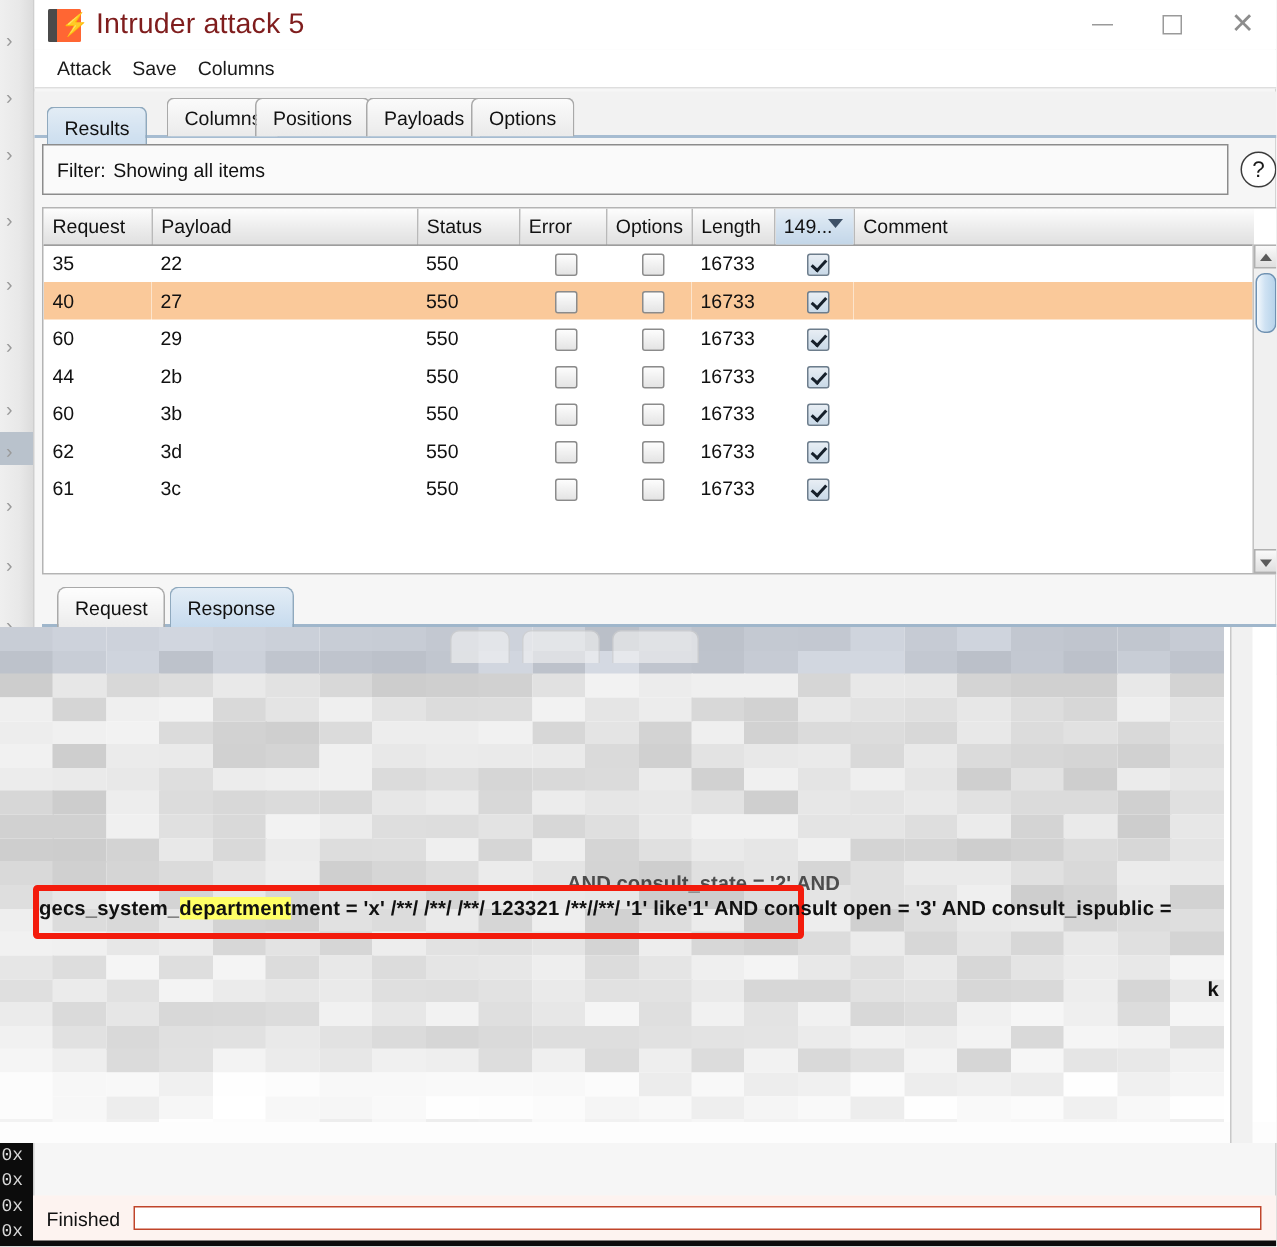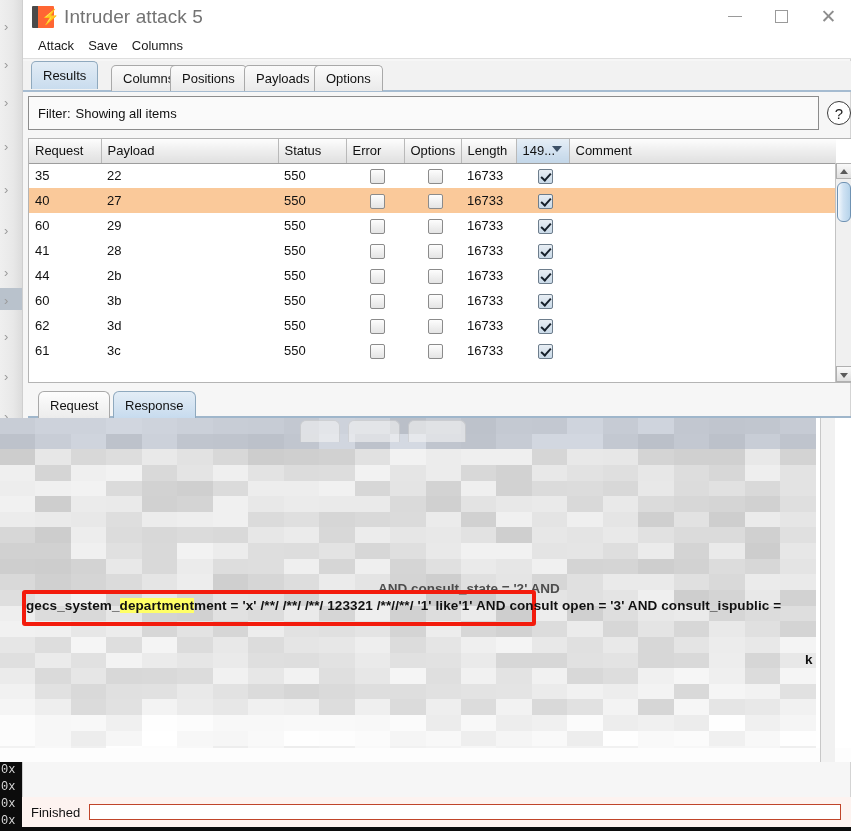--- a/index.html
+++ b/index.html
@@ -91,21 +91,21 @@
     width: 10px; height: 16px;
     color: #ffffff;
     font-size: 15px;
     line-height: 15px;
     font-weight: bold;
     text-align: center;
   }
   .win-title {
     margin-left: 10px;
     font-size: 19px;
-    color: #737373;
+    color: #7f1d1d;
     font-weight: normal;
     letter-spacing: 0.1px;
   }
   .win-ctrls {
     position: absolute; right: 0; top: 0;
     height: 33px;
     display: flex; align-items: center;
   }
   .win-btn {
     width: 47px; height: 33px;
@@ -154,21 +154,21 @@
     display: flex; align-items: center;
     font-size: 13px; color: #111;
     background: linear-gradient(to bottom, #fbfbfb, #eaeaea);
     border: 1px solid #a9a9a9;
     border-bottom: none;
     border-radius: 5px 5px 0 0;
   }
   .tab.active {
     background: linear-gradient(to bottom, #e2ecf5, #c9dcee);
     border-color: #8fa9be;
-    top: 0; height: 28px;
+    top: 10px; height: 28px;
     font-weight: normal;
   }
 
   
   .filterbar {
     position: absolute; left: 5px; top: 96px;
     width: 791px; height: 34px;
     background: #fafafa;
     border: 1px solid #8c8c8c;
     display: flex; align-items: center;
@@ -519,30 +519,20 @@
               <td>550</td>
               <td class="center"><span class="cb"></span></td>
               <td class="center"><span class="cb"></span></td>
               <td>16733</td>
               <td class="center"><span class="cb checked"></span></td>
               <td></td>
             </tr>
             <tr>
               <td>60</td>
               <td>29</td>
-              <td>550</td>
-              <td class="center"><span class="cb"></span></td>
-              <td class="center"><span class="cb"></span></td>
-              <td>16733</td>
-              <td class="center"><span class="cb checked"></span></td>
-              <td></td>
-            </tr>
-            <tr>
-              <td>41</td>
-              <td>28</td>
               <td>550</td>
               <td class="center"><span class="cb"></span></td>
               <td class="center"><span class="cb"></span></td>
               <td>16733</td>
               <td class="center"><span class="cb checked"></span></td>
               <td></td>
             </tr>
             <tr>
               <td>44</td>
               <td>2b</td>

